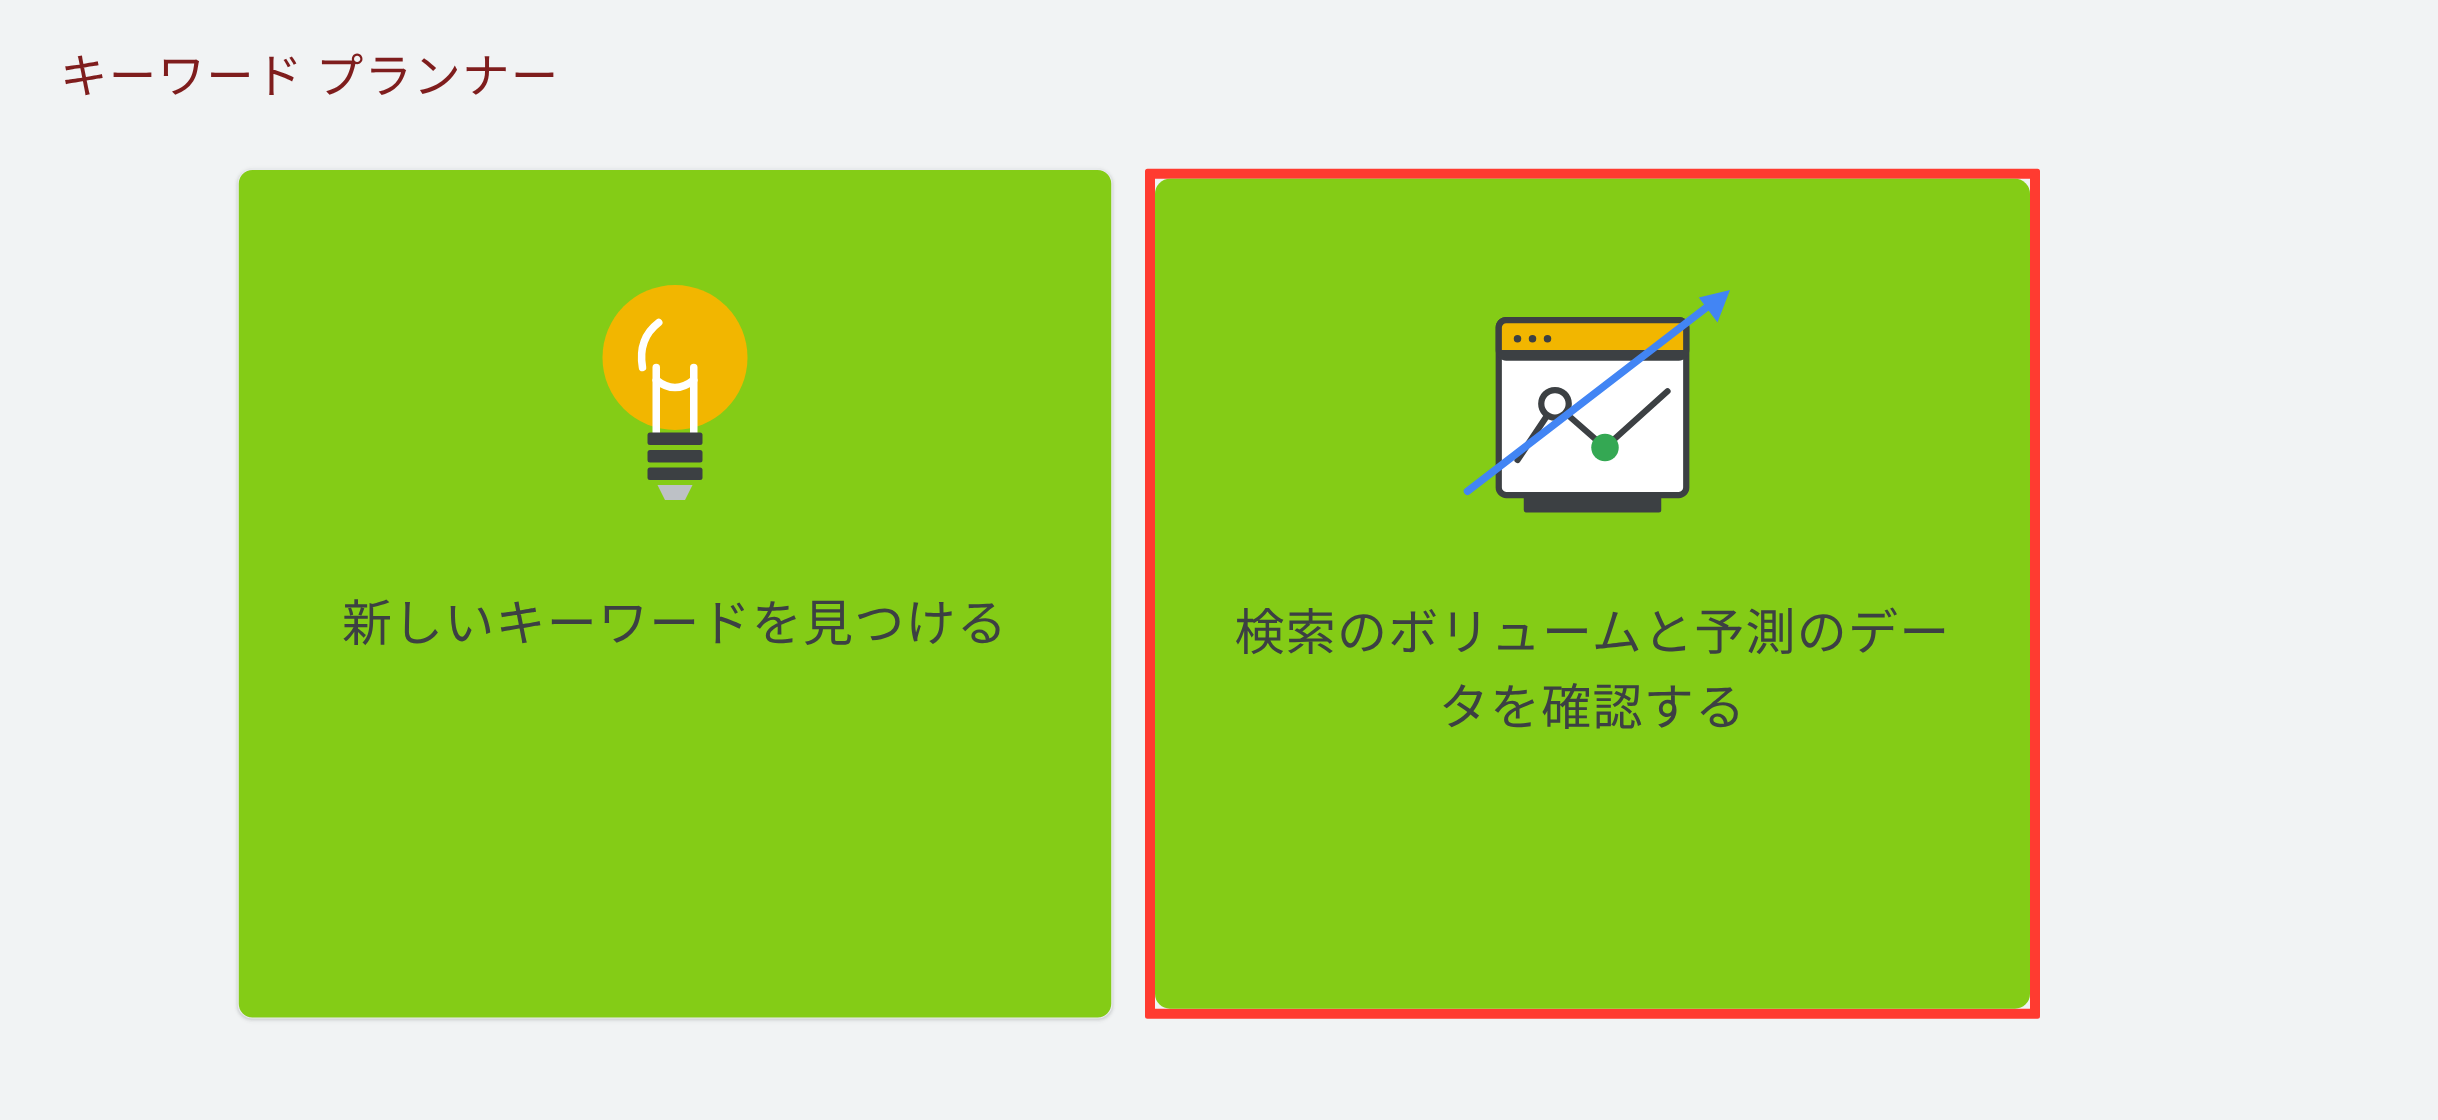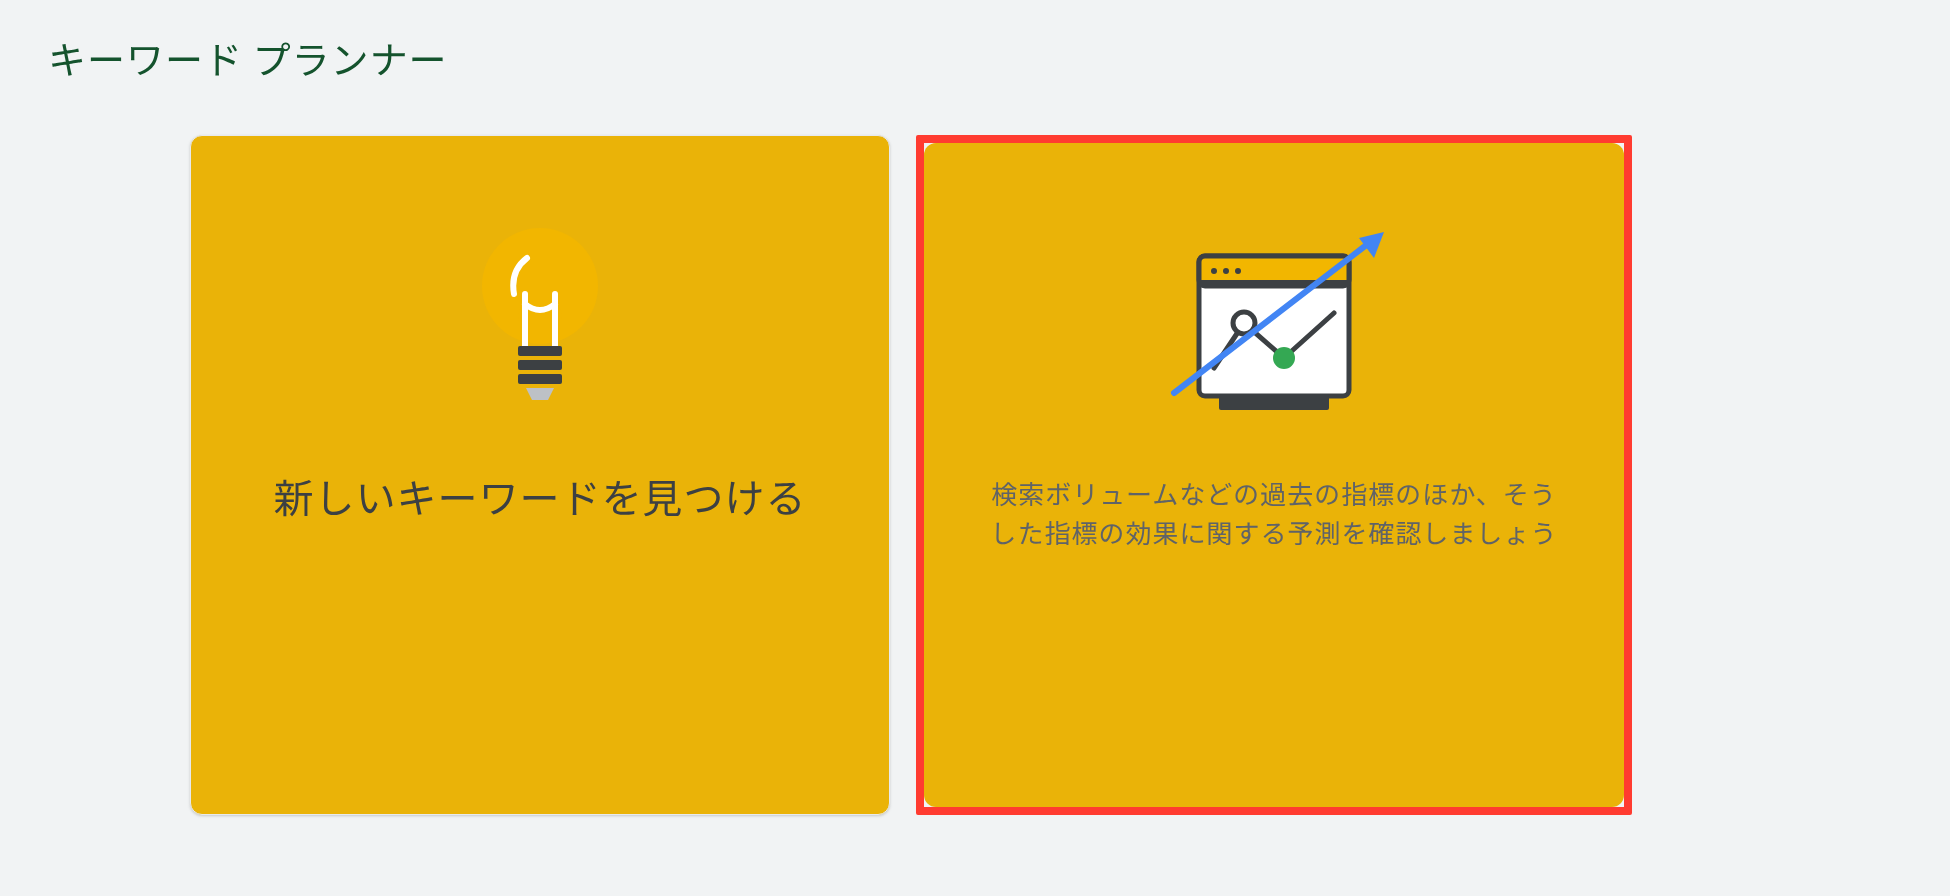--- a/index.html
+++ b/index.html
@@ -9,32 +9,32 @@
     }
     body {
       font-family: "Hiragino Sans", "Hiragino Kaku Gothic ProN", "Noto Sans JP", Meiryo, sans-serif;
       background: #f1f3f4;
       width: 1950px;
       height: 896px;
       overflow: hidden;
     }
     .page-title {
       font-size: 38px;
-      color: #14532d;
+      color: #7f1d1d;
       font-weight: 400;
       padding: 30px 48px 20px 48px;
       letter-spacing: 1px;
     }
     .cards-container {
       display: flex;
       gap: 26px;
       padding: 30px 0 0 190px;
     }
     .card {
-      background: #eab308;
+      background: #84cc16;
       border-radius: 12px;
       width: 700px;
       height: 680px;
       padding: 50px 40px 40px 40px;
       display: flex;
       flex-direction: column;
       align-items: center;
       justify-content: flex-start;
       box-shadow: 0 1px 2px rgba(60,64,67,0.15), 0 1px 3px 1px rgba(60,64,67,0.05);
       cursor: pointer;
@@ -113,17 +113,17 @@
           <circle cx="82" cy="53" r="3" fill="#3c4043"></circle>
           <circle cx="94" cy="53" r="3" fill="#3c4043"></circle>
           <rect x="75" y="178" width="110" height="14" rx="2" fill="#3c4043"></rect>
           <polyline points="70,150 100,105 140,140 190,95" fill="none" stroke="#3c4043" stroke-width="5" stroke-linecap="round" stroke-linejoin="round"></polyline>
           <circle cx="100" cy="105" r="11" fill="#ffffff" stroke="#3c4043" stroke-width="5"></circle>
           <circle cx="140" cy="140" r="11" fill="#34a853"></circle>
           <line x1="30" y1="175" x2="225" y2="25" stroke="#4285f4" stroke-width="6" stroke-linecap="round"></line>
           <polygon points="215,20 240,14 230,40" fill="#4285f4"></polygon>
         </svg>
       </div>
-      <div class="card-desc">検索ボリュームなどの過去の指標のほか、そうした指標の効果に関する予測を確認しましょう</div>
+      <div class="card-title">検索のボリュームと予測のデータを確認する</div>
     </div>
   </div>
 
 </div>
 
 </body></html>

